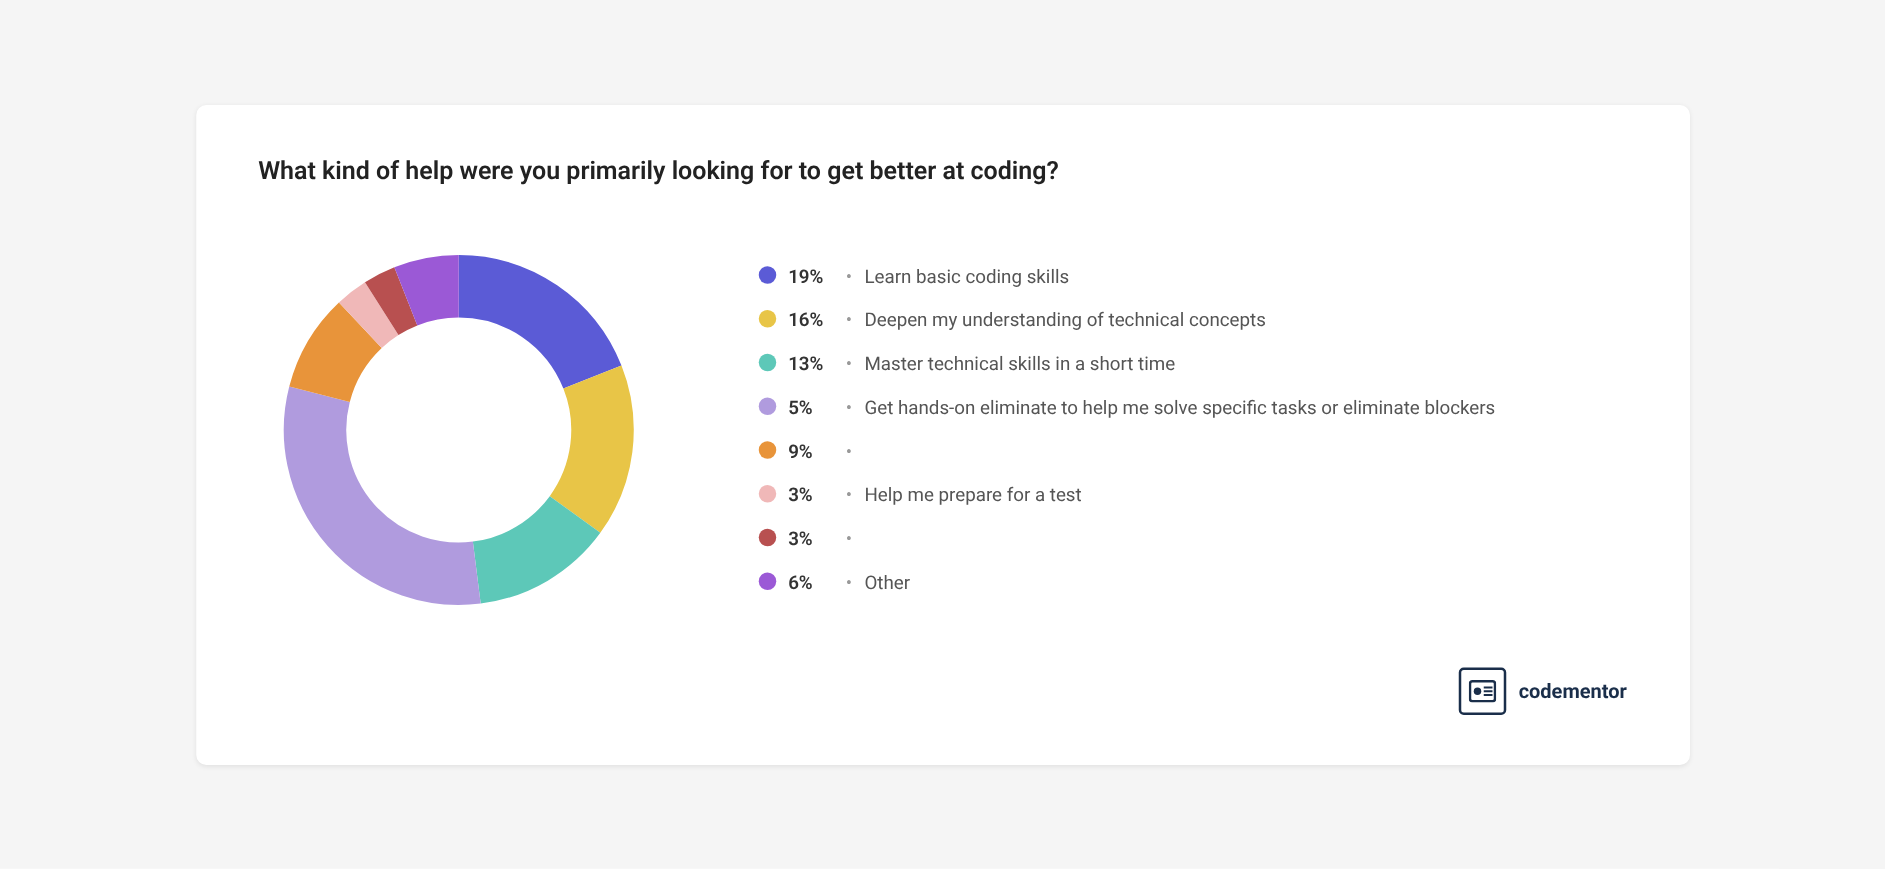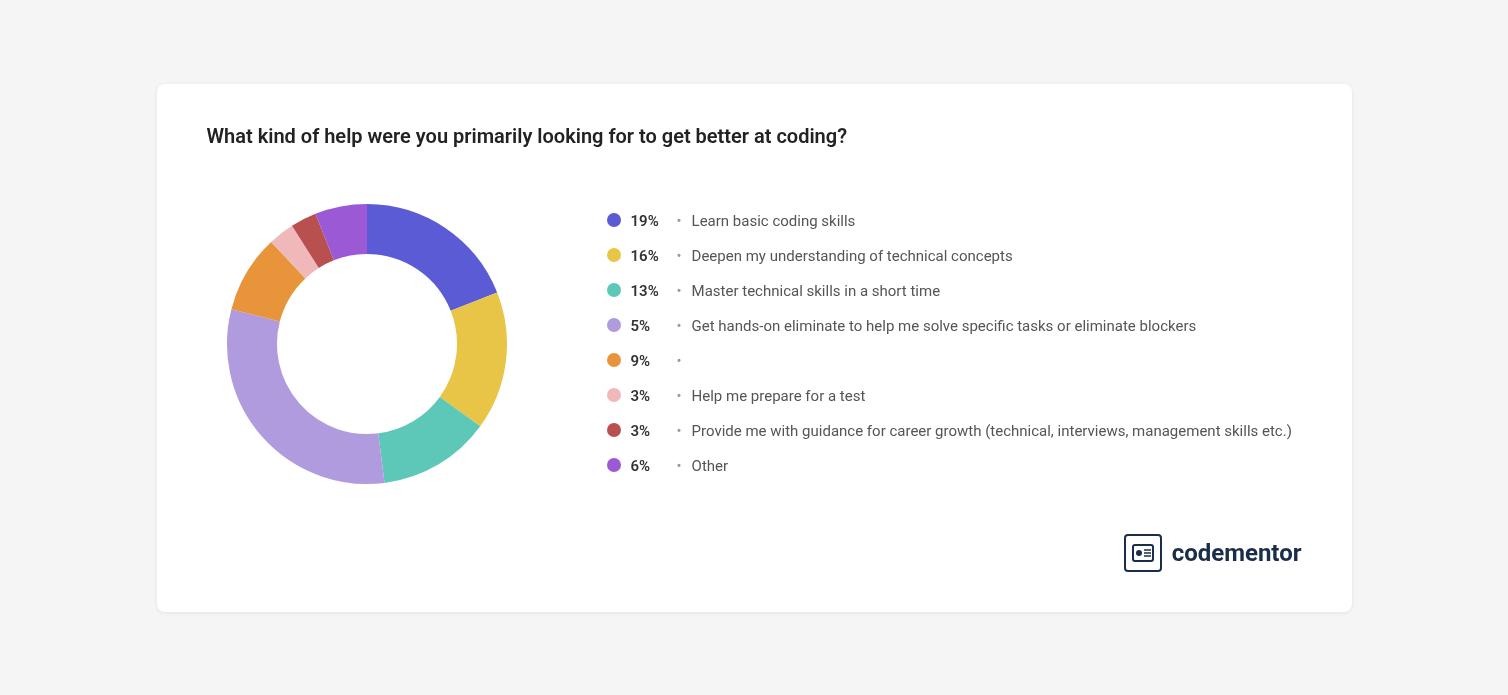--- a/index.html
+++ b/index.html
@@ -84,21 +84,21 @@
     .brand-icon {
       width: 38px;
       height: 38px;
       border: 2px solid #1a2e4a;
       border-radius: 4px;
       display: flex;
       align-items: center;
       justify-content: center;
     }
     .brand-name {
-      font-size: 24px;
+      font-size: 16px;
       font-weight: 700;
       color: #1a2e4a;
     }
   </style>
 </head>
 <body>
 
 <div class="card">
   <div class="question">What kind of help were you primarily looking for to get better at coding?</div>
   <div class="chart-area">
@@ -147,21 +147,20 @@
         <div class="legend-item">
           <div class="legend-dot" style="background: rgb(240, 184, 184);"></div>
           <span class="legend-pct">3%</span>
           <span style="color: rgb(153, 153, 153);">• </span>
           <span class="legend-text">Help me prepare for a test</span>
         </div>
         <div class="legend-item">
           <div class="legend-dot" style="background: rgb(184, 80, 80);"></div>
           <span class="legend-pct">3%</span>
           <span style="color: rgb(153, 153, 153);">• </span>
-          <span class="legend-text">Provide me with guidance for career growth (technical, interviews, management skills etc.)</span>
         </div>
         <div class="legend-item">
           <div class="legend-dot" style="background: rgb(155, 89, 214);"></div>
           <span class="legend-pct">6%</span>
           <span style="color: rgb(153, 153, 153);">• </span>
           <span class="legend-text">Other</span>
         </div>
       </div>
   </div>
   <div class="footer">

